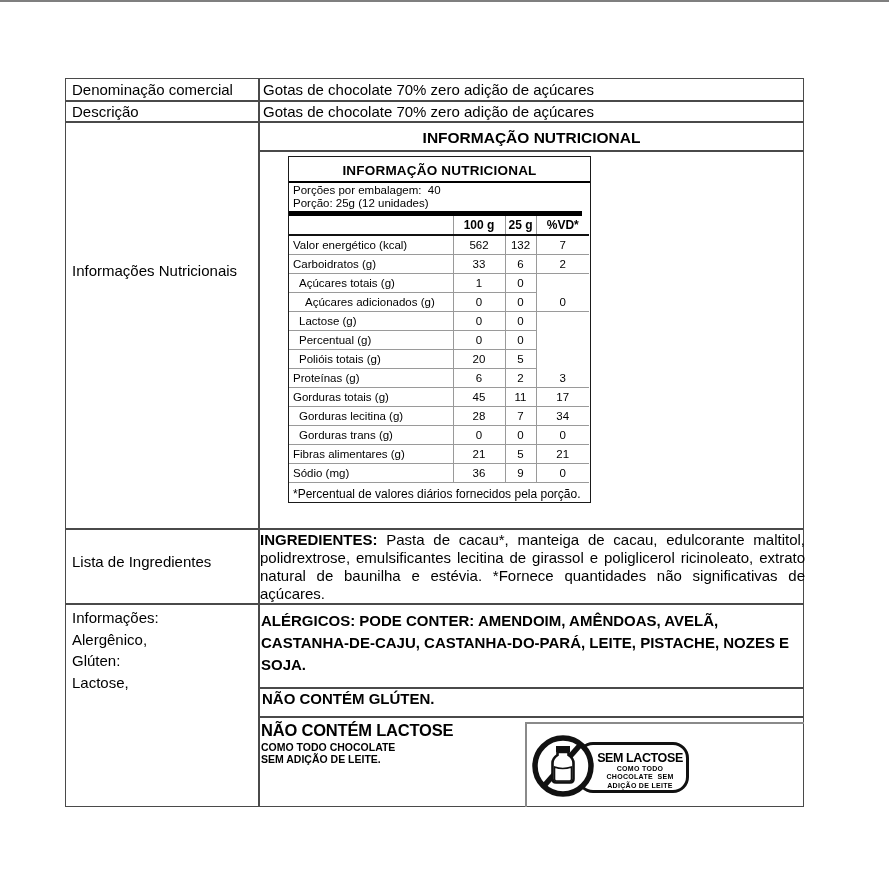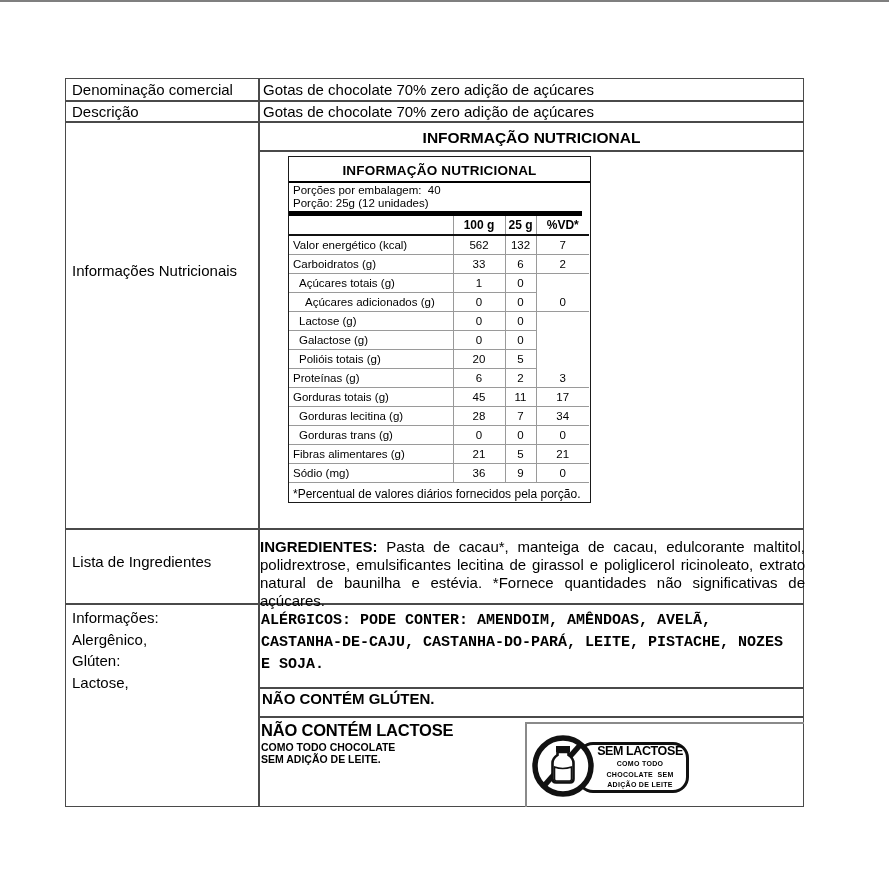--- a/index.html
+++ b/index.html
@@ -30,32 +30,32 @@
   table.nt td.c{ text-align:center;}
   table.nt td + td{border-left:1px solid #9a9a9a;}
   table.nt tr.nt-head td{font-weight:bold;font-size:12px;border-bottom:2px solid #111;}
   table.nt td.novd{border-bottom:none;}
   table.nt td.ind0{padding-left:4px;}
   table.nt td.ind1{padding-left:10px;}
   table.nt td.ind2{padding-left:16px;}
   .nt-foot{font-size:12px;padding:4px 4px 0;}
 
   
-  #ingredients-text{left:260px;top:531px;width:545px;font-size:15px;line-height:18px;text-align:justify;white-space:normal;margin-top:7px;}
+  #ingredients-text{left:260px;top:531px;width:545px;font-size:15px;line-height:18px;text-align:justify;white-space:normal;}
 
   
   #allergen-label{left:72px;top:607px;font-size:15px;line-height:21.5px;}
-  #allergics-text{left:261px;top:610px;width:540px;font-weight:bold;font-size:15px;line-height:22px;white-space:normal;font-family:Liberation Mono, monospace;}
+  #allergics-text{left:261px;top:610px;width:540px;font-weight:bold;font-size:15px;line-height:22px;white-space:normal;}
   #gluten-text{left:262px;top:690px;font-weight:bold;font-size:15px;}
   #lactose-title{left:261px;top:721px;font-weight:bold;font-size:16.5px;letter-spacing:-.2px;}
   .lact-sub{left:261px;font-weight:bold;font-size:10.5px;line-height:11px;}
 
   
   #badge-rect{left:577px;top:742px;width:112px;height:51px;border:3px solid #111;border-radius:16px;box-sizing:border-box;
-    display:flex;flex-direction:column;justify-content:space-between;align-items:center;padding-left:14px;}
+    display:flex;flex-direction:column;justify-content:flex-end;align-items:center;padding-left:14px;}
   #badge-rect .l1{font-weight:bold;font-size:12.5px;letter-spacing:-.4px;line-height:13px;white-space:pre;}
   #badge-rect .ls{font-weight:bold;font-size:7px;letter-spacing:.3px;line-height:8.5px;white-space:pre;}
   #badge-icon{left:531px;top:734px;width:64px;height:64px;}
 </style>
 </head>
 <body>
 
 <div id="doc">
 
   <div id="pagebreak" class="abs"></div>
@@ -123,21 +123,21 @@
             <td class="c">0</td>
             <td class="c">0</td>
           </tr>
       <tr>
             <td class="ind1">Lactose (g)</td>
             <td class="c">0</td>
             <td class="c">0</td>
             <td class="c novd"></td>
           </tr>
       <tr>
-            <td class="ind1">Galactose (g)</td>
+            <td class="ind1">Percentual (g)</td>
             <td class="c">0</td>
             <td class="c">0</td>
             <td class="c novd"></td>
           </tr>
       <tr>
             <td class="ind1">Polióis totais (g)</td>
             <td class="c">20</td>
             <td class="c">5</td>
             <td class="c novd"></td>
           </tr>

